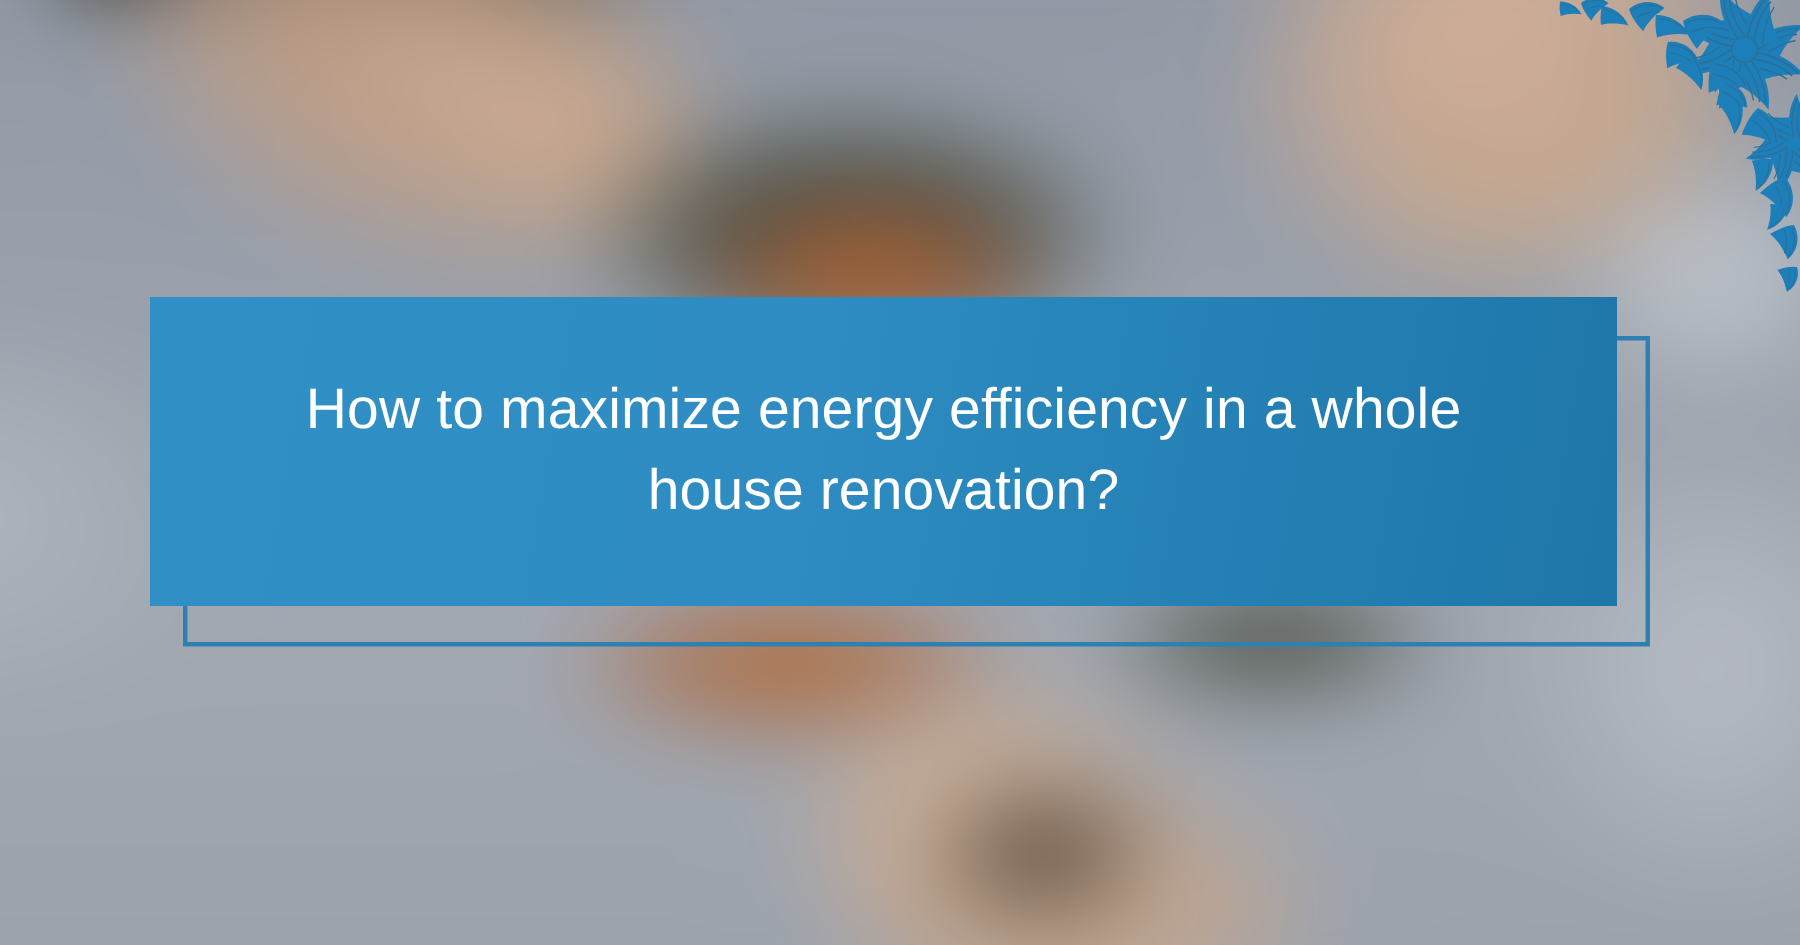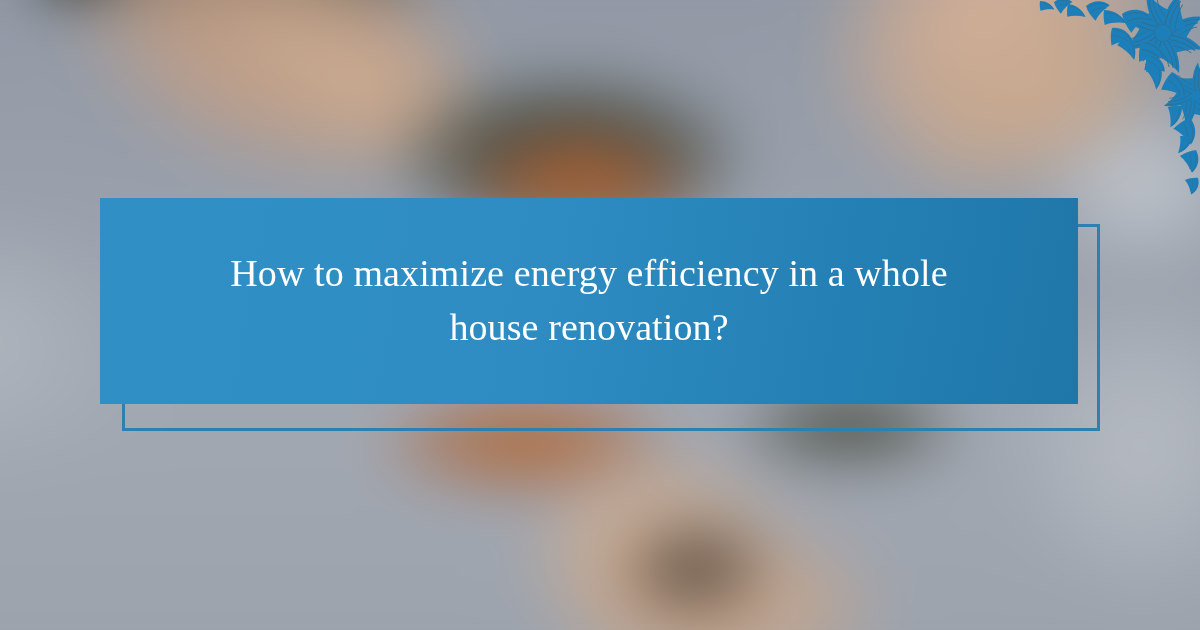--- a/index.html
+++ b/index.html
@@ -125,21 +125,21 @@
     width:978px; height:206px;
     background:linear-gradient(100deg,#3090c5 0%, #2e8cc2 45%, #2480b4 75%, #1f76a8 100%);
     display:flex;
     align-items:center;
     justify-content:center;
     padding:0 48px;
   }
 
   .title-text {
     color:#ffffff;
-    font-family:Liberation Serif, serif;
+    font-family:Liberation Sans, sans-serif;
     font-size:38px;
     font-weight:400;
     line-height:1.42;
     text-align:center;
     letter-spacing:0.1px;
     max-width:790px;
   }
 </style>
 </head>
 <body>

